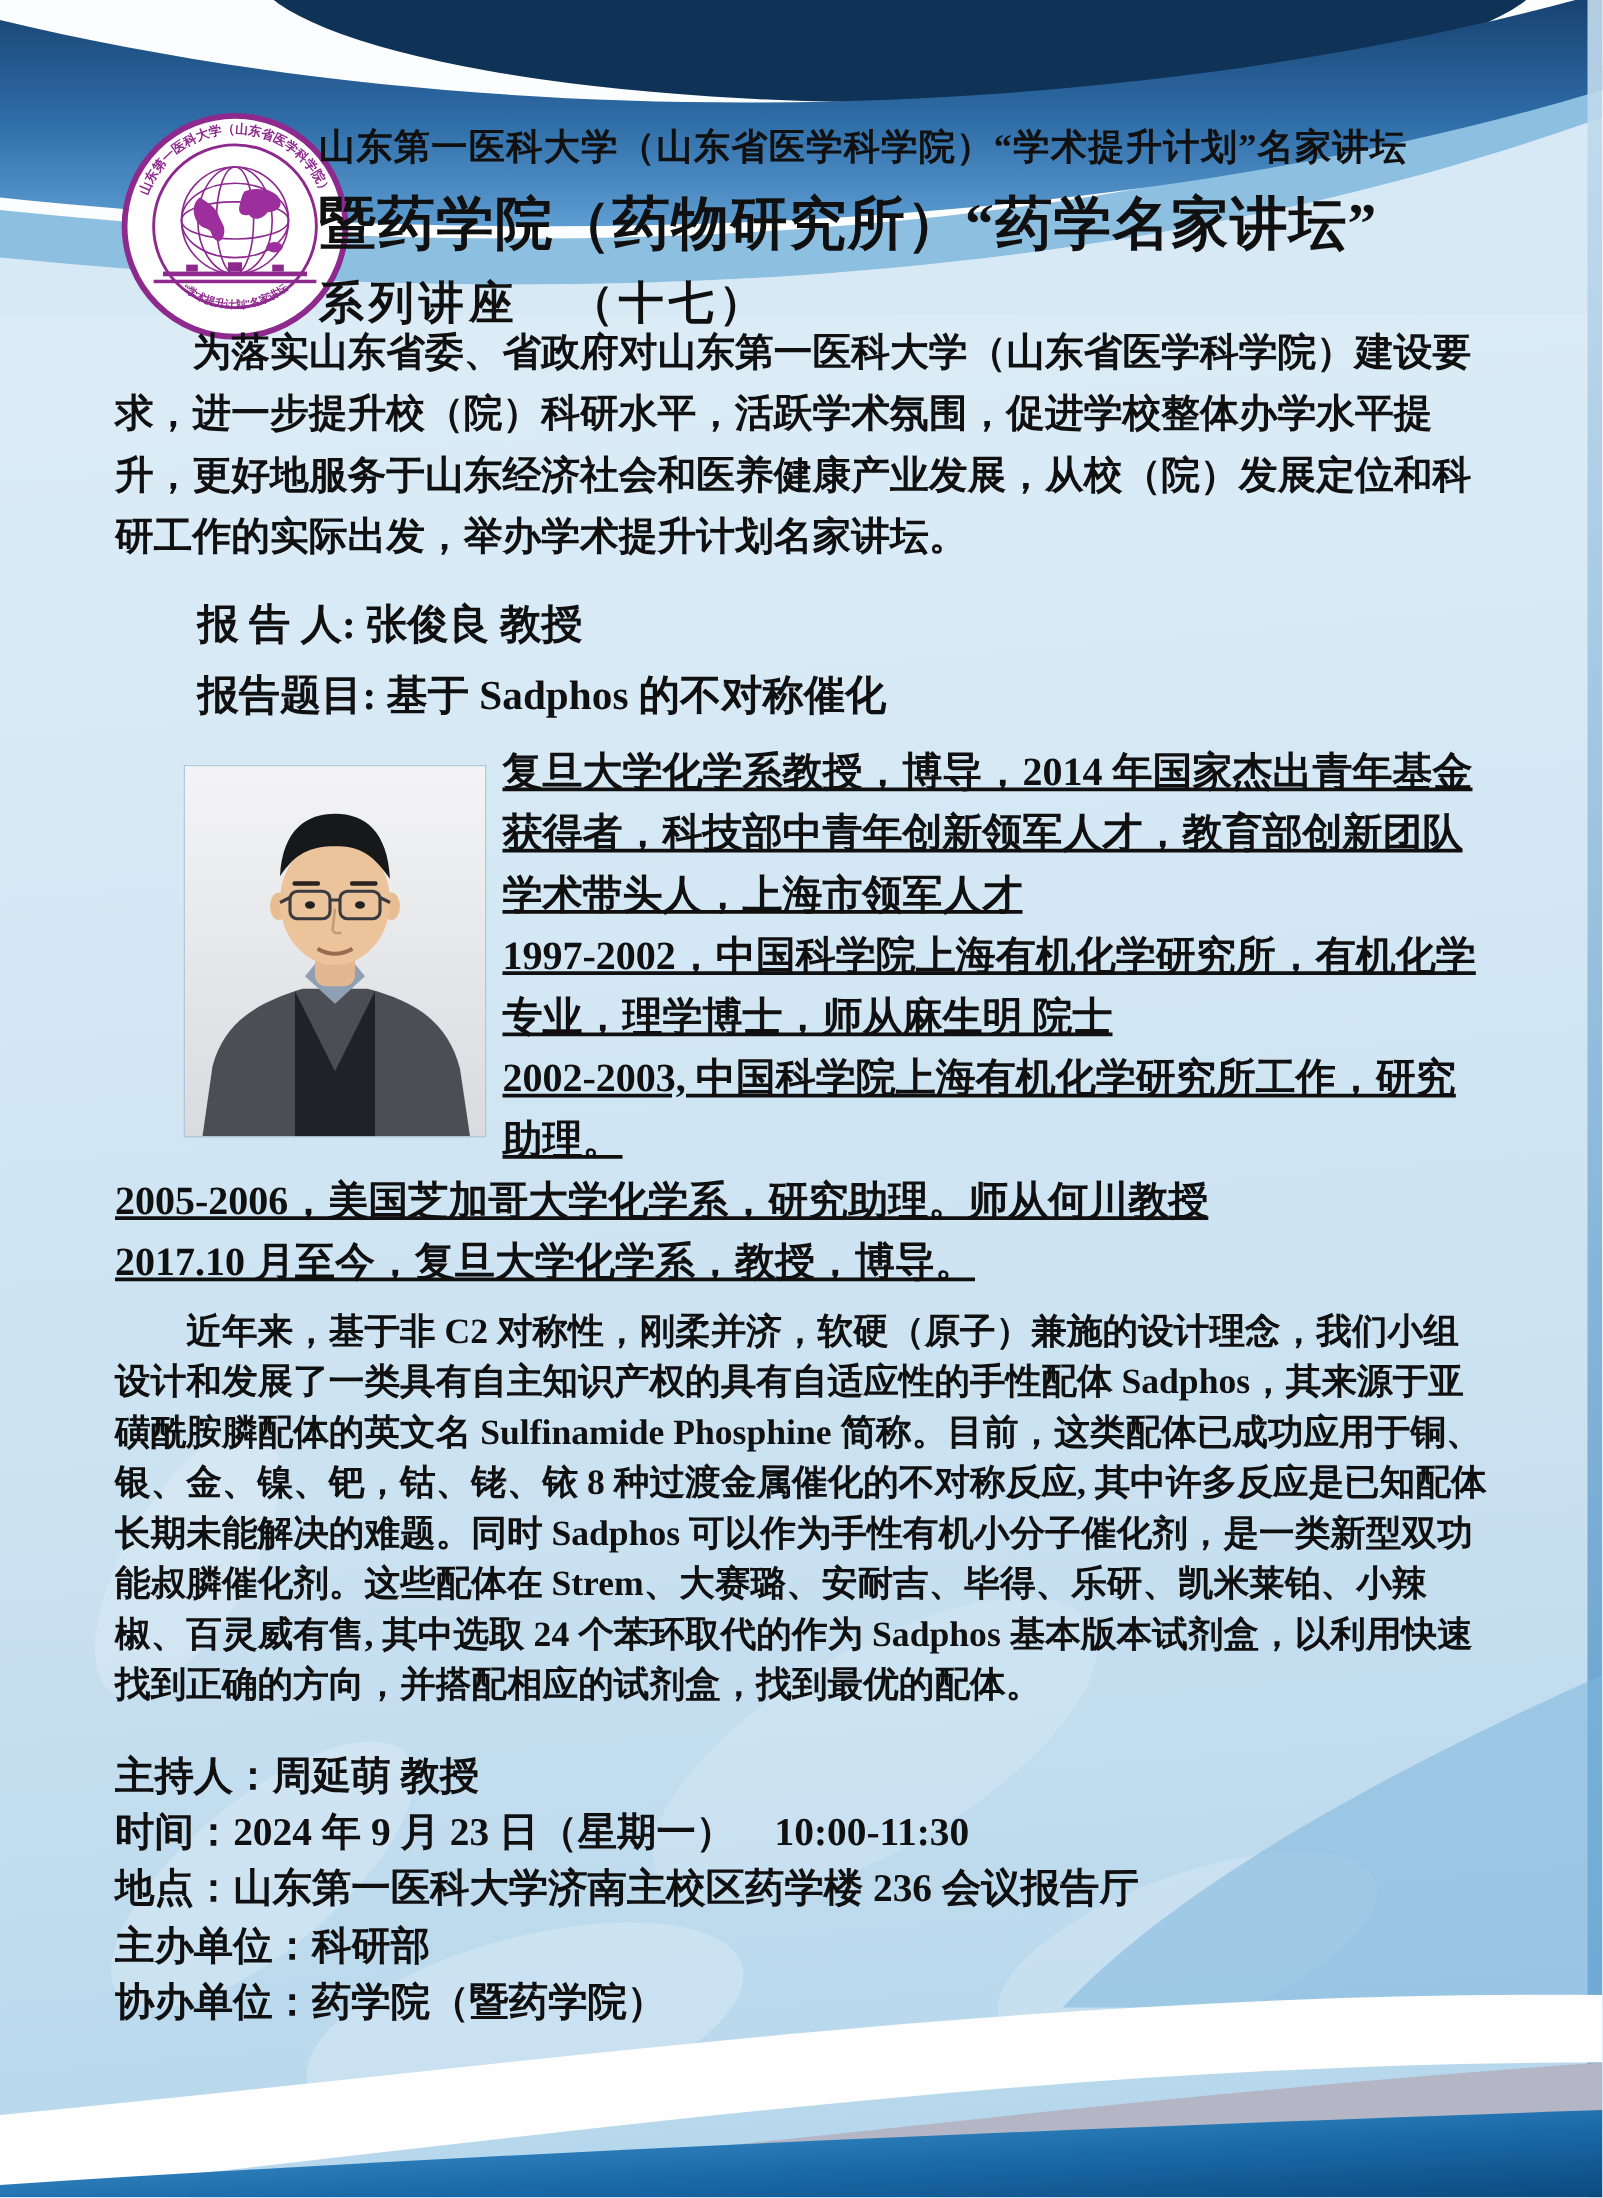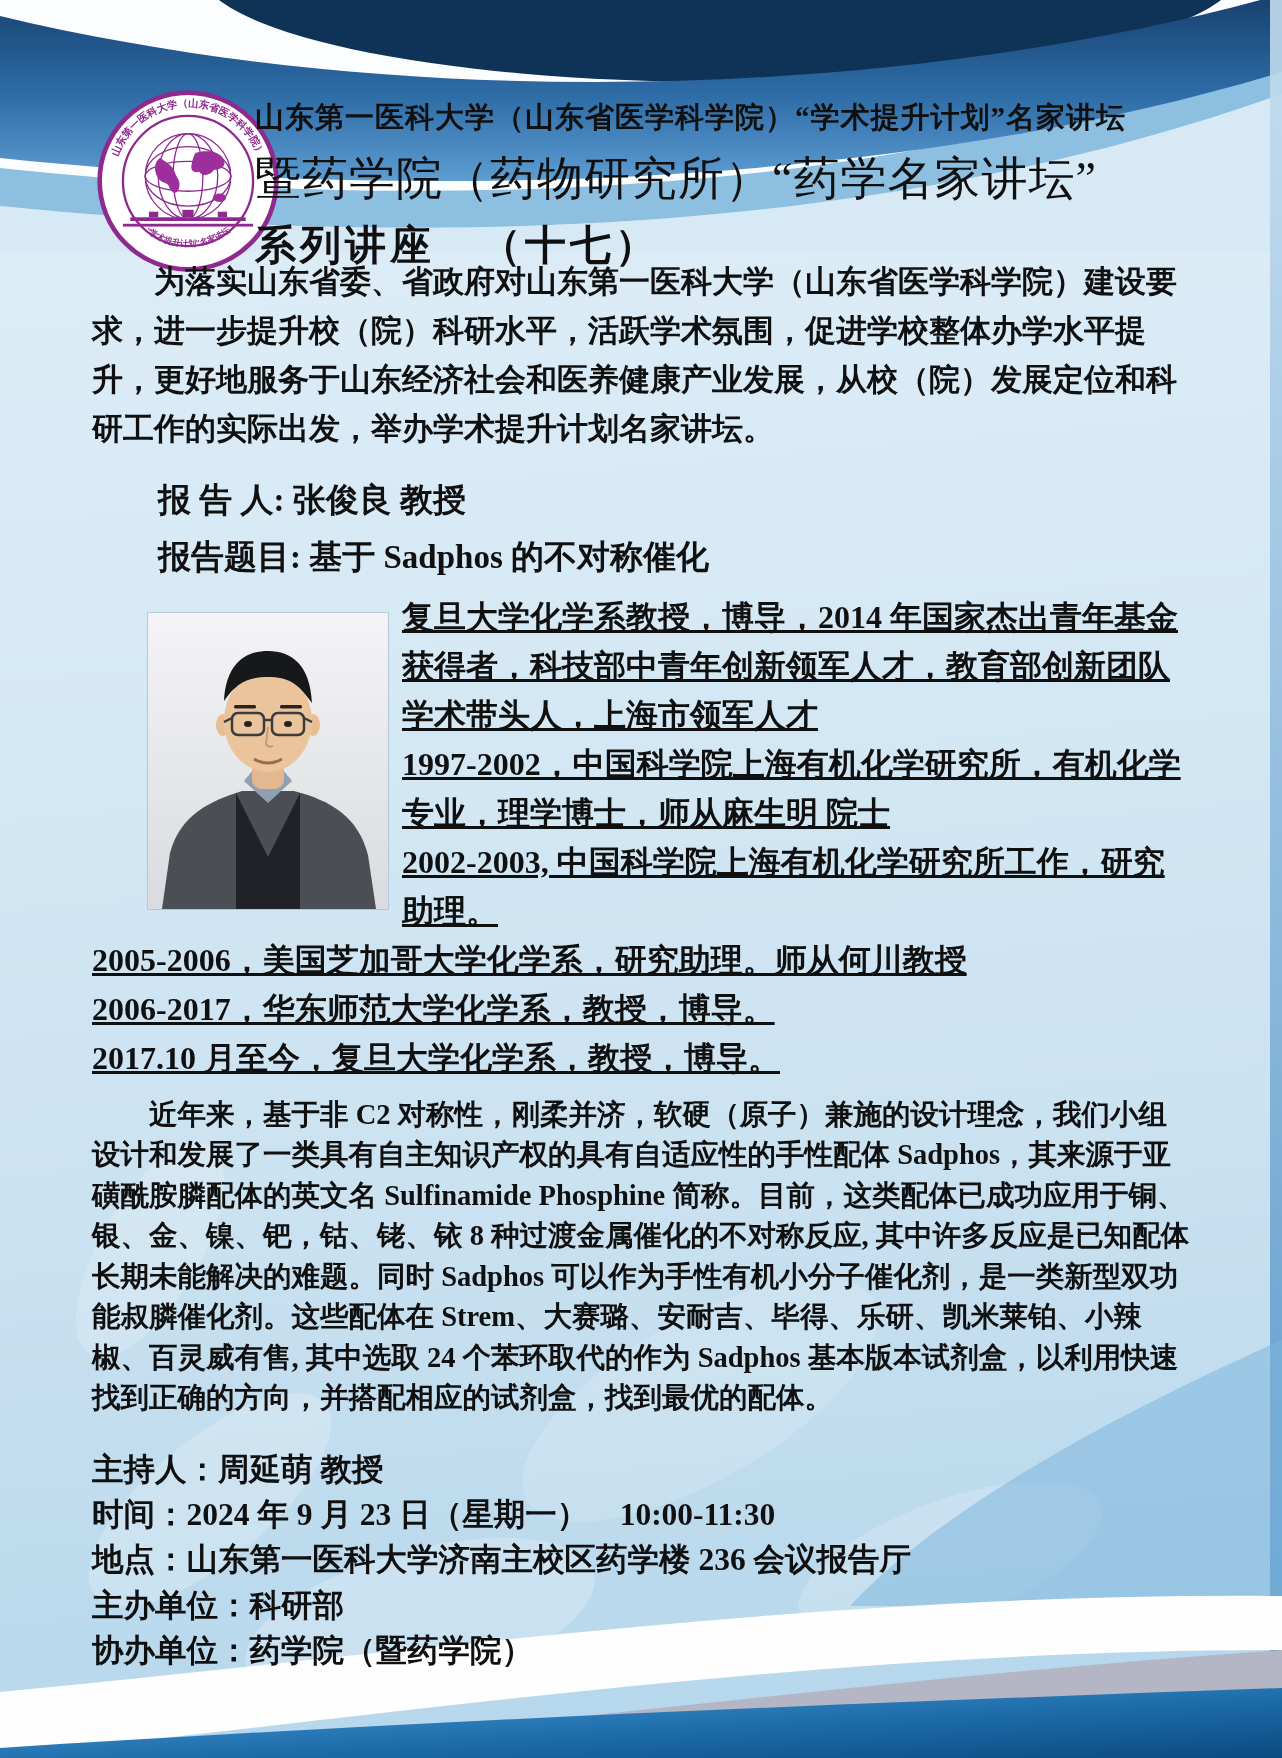--- a/index.html
+++ b/index.html
@@ -7,22 +7,22 @@
   .poster{
     position:relative;width:1282px;height:1758px;overflow:hidden;
     background:linear-gradient(175deg,#e0eff8 0%,#d6e9f5 35%,#cbe2f1 65%,#b3d5eb 100%);
   }
   .bg-svg{position:absolute;inset:0;z-index:0;}
   .layer{position:absolute;z-index:2;}
 
   .logo{left:95px;top:88px;width:186px;height:186px;}
   .titles{left:255px;top:98px;width:870px;text-align:left;}
   .title-1{font-size:29px;font-weight:700;letter-spacing:1px;white-space:nowrap;}
-  .title-2{font-size:46px;font-weight:400;margin-top:10px;letter-spacing:1px;white-space:nowrap;}
-  .title-3{font-size:41px;font-weight:800;margin-top:8px;letter-spacing:4px;}
+  .title-2{font-size:46px;font-weight:700;margin-top:10px;letter-spacing:1px;white-space:nowrap;}
+  .title-3{font-size:36px;font-weight:800;margin-top:8px;letter-spacing:4px;}
 
   .main{left:92px;top:258px;width:1100px;}
   .intro{font-size:31px;line-height:1.58;text-indent:2em;font-weight:600;margin:0;}
   .speaker-lines{margin:18px 0 8px 66px;font-weight:800;font-size:33px;line-height:1.72;}
   .speaker-lines p{margin:0;}
   .bio{font-size:32px;line-height:1.53;font-weight:600;margin-top:2px;text-decoration:underline;}
   .bio p{margin:0;}
   .photo{float:left;width:240px;height:296px;margin:20px 14px 10px 56px;
          box-shadow:0 0 0 1px rgba(120,140,160,.35);}
   .clearfix::after{content:"";display:block;clear:both;}
@@ -153,21 +153,20 @@
         </g>
         <ellipse cx="100" cy="111" rx="4" ry="3" fill="#222"></ellipse>
         <ellipse cx="140" cy="111" rx="4" ry="3" fill="#222"></ellipse>
         <path d="M120,114 L118,131 q2,4 7,2" stroke="#c89a70" stroke-width="2" fill="none"></path>
         <path d="M106,146 q14,8 28,0" stroke="#9a6a52" stroke-width="3" fill="none"></path>
       </svg>
       <p>复旦大学化学系教授，博导，2014 年国家杰出青年基金获得者，科技部中青年创新领军人才，教育部创新团队学术带头人，上海市领军人才</p>
       <p>1997-2002，中国科学院上海有机化学研究所，有机化学专业，理学博士，师从麻生明 院士</p>
       <p>2002-2003, 中国科学院上海有机化学研究所工作，研究助理。</p>
       <p>2005-2006，美国芝加哥大学化学系，研究助理。师从何川教授</p>
-      <p>2006-2017，华东师范大学化学系，教授，博导。</p>
       <p>2017.10 月至今，复旦大学化学系，教授，博导。</p>
     </div>
 
     <p class="research">近年来，基于非 C2 对称性，刚柔并济，软硬（原子）兼施的设计理念，我们小组设计和发展了一类具有自主知识产权的具有自适应性的手性配体 Sadphos，其来源于亚磺酰胺膦配体的英文名 Sulfinamide Phosphine 简称。目前，这类配体已成功应用于铜、银、金、镍、钯，钴、铑、铱 8 种过渡金属催化的不对称反应, 其中许多反应是已知配体长期未能解决的难题。同时 Sadphos 可以作为手性有机小分子催化剂，是一类新型双功能叔膦催化剂。这些配体在 Strem、大赛璐、安耐吉、毕得、乐研、凯米莱铂、小辣椒、百灵威有售, 其中选取 24 个苯环取代的作为 Sadphos 基本版本试剂盒，以利用快速找到正确的方向，并搭配相应的试剂盒，找到最优的配体。</p>
 
     <div class="footer">
       <p>主持人：周延萌 教授</p>
       <p>时间：2024 年 9 月 23 日（星期一）　10:00-11:30</p>
       <p>地点：山东第一医科大学济南主校区药学楼 236 会议报告厅</p>
       <p>主办单位：科研部</p>

